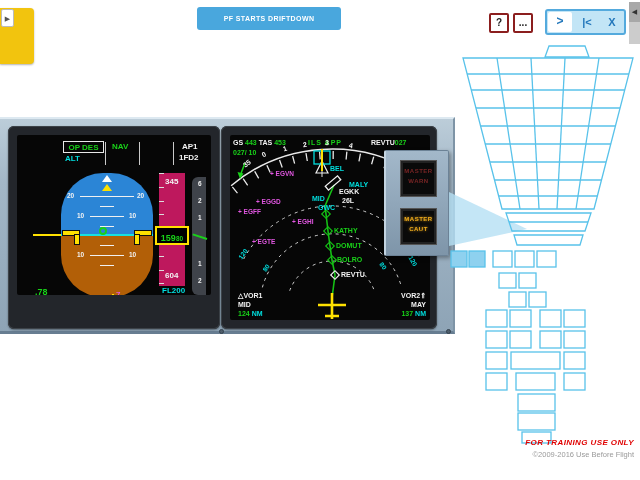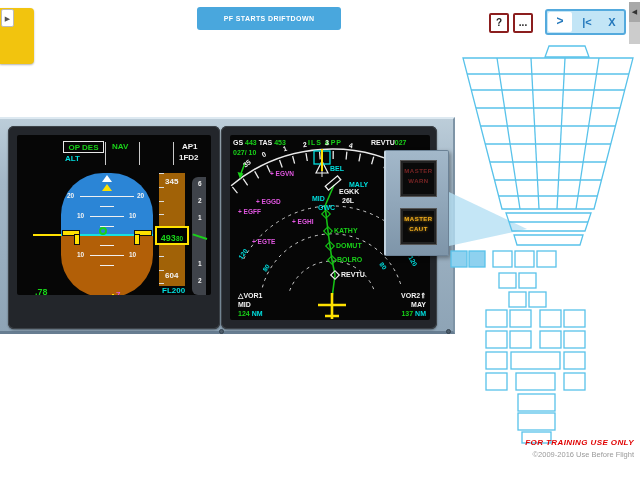--- a/index.html
+++ b/index.html
@@ -50,21 +50,21 @@
   .screen { position:absolute; top:9px; background:#060606; border-radius:2px; overflow:hidden; }
   #pfd { left:9px; width:194px; height:160px; }
   #nd { left:9px; width:200px; height:185px; }
   .screw { position:absolute; width:5px; height:5px; border-radius:50%;
     background:#4e5d6b; border:1px solid #33414d; }
 
   
   .fma-sep { position:absolute; top:7px; width:1px; height:23px; background:#c9c9c9; }
   #fma-box { position:absolute; left:46px; top:6px; width:41px; height:12px;
     border:1px solid #e8e8e8; text-align:center; line-height:11px; }
-  .tape { position:absolute; background:#a16207; }
+  .tape { position:absolute; background:#be185d; }
   #spd-tape { left:22px; top:38px; width:30px; height:127px;
     background:#45484d; }
   #spd-ticks { position:absolute; right:0; top:0; width:5px; height:100%;
     background:repeating-linear-gradient(180deg,#ddd 0 1px,transparent 1px 16.3px); }
   #vmo-band { position:absolute; right:0; top:0; width:5px; height:56px;
     background:repeating-linear-gradient(180deg,#e01010 0 5px,#b00 5px 7px); }
   #alt-tape { left:142px; top:38px; width:26px; height:113px; }
   #alt-ticks { position:absolute; left:0; top:0; width:5px; height:100%;
     background:repeating-linear-gradient(180deg,#ddd 0 1px,transparent 1px 13.8px); }
   #alt-box { position:absolute; left:138px; top:91px; width:34px; height:19px;
@@ -192,21 +192,21 @@
         </div>
         <div id="hdg-lubber"></div>
         <span class="abs t8 m" style="left:99px; top:156px;">7</span>
 
         <div class="tape" id="alt-tape">
           <div id="alt-ticks"></div>
           <span class="abs t8 w" style="left:6px; top:5px;">345</span>
           <span class="abs t8 w" style="left:6px; top:99px;">604</span>
         </div>
         <div id="alt-box">
-          <span class="t9 g">493</span><span class="t6 g">80</span>
+          <span class="t9 g">159</span><span class="t6 g">80</span>
         </div>
         <span class="abs t8 c" style="left:145px; top:152px;">FL200</span>
         <span class="abs t8 c" style="left:153px; top:163px; border:1px solid #d8d840; padding:1px 18px;">STD</span>
 
         <div class="tape" id="vsi">
           <span class="abs t6 w" style="left:6px; top:4px;">6</span>
           <span class="abs t6 w" style="left:6px; top:21px;">2</span>
           <span class="abs t6 w" style="left:6px; top:38px;">1</span>
           <span class="abs t6 w" style="left:6px; top:84px;">1</span>
           <span class="abs t6 w" style="left:6px; top:101px;">2</span>

